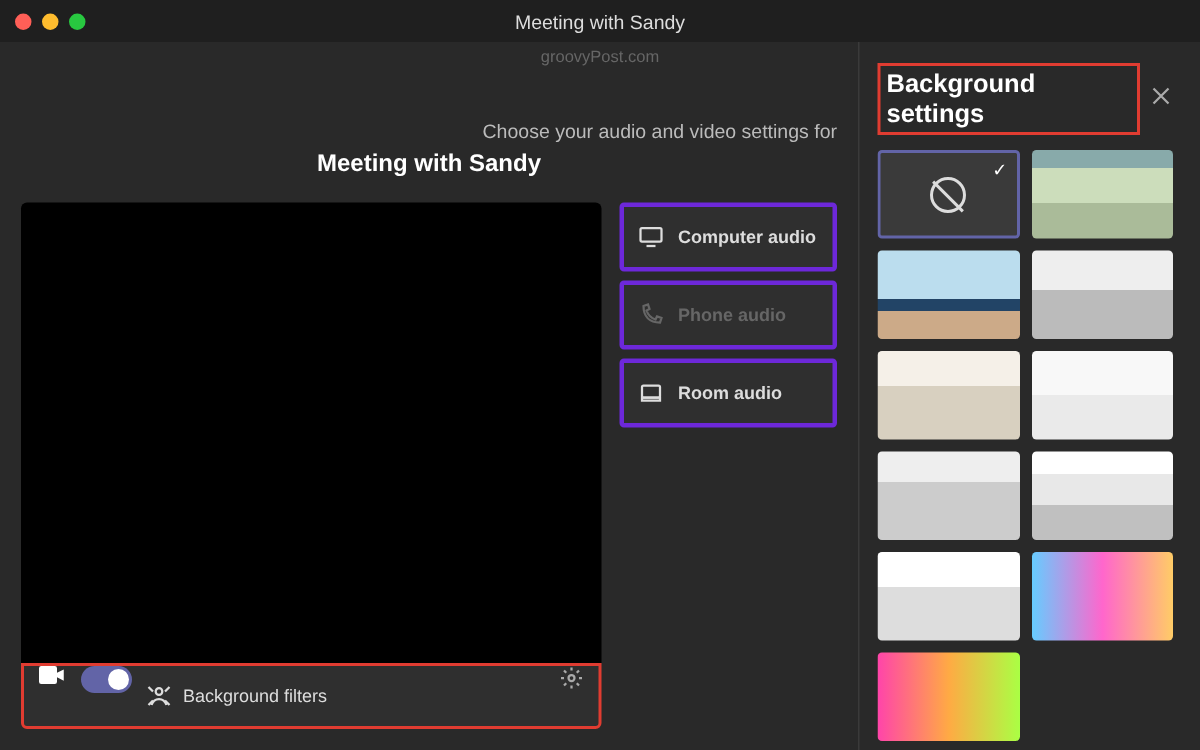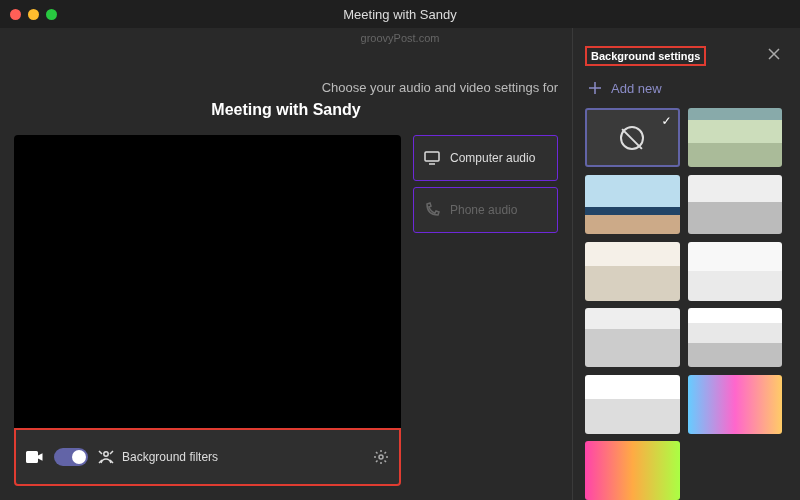--- a/index.html
+++ b/index.html
@@ -79,49 +79,49 @@
   flex: 1;
   display: flex;
   flex-direction: column;
 }
 .video-preview {
   flex: 1;
   background: #000;
   border-radius: 4px 4px 0 0;
 }
 .controls-bar {
-  height: 58px;
+  height: 44px;
   background: #2f2f2f;
   border-radius: 0 0 4px 4px;
   display: flex;
-  align-items: center;
   padding: 0 10px;
   gap: 10px;
   position: relative;
 }
 .highlight-red {
   border: 2px solid #e03c31;
 }
 .audio-col {
   width: 145px;
   display: flex;
   flex-direction: column;
 }
 .audio-opt {
   height: 46px;
   background: #2f2f2f;
-  border: 1px solid #6d28d9;
+  border: 3px solid #6d28d9;
   border-radius: 3px;
   display: flex;
   align-items: center;
   gap: 10px;
   padding: 0 10px;
   font-size: 12px;
   margin-bottom: 6px;
   color: #ddd;
+  font-weight: bold;
 }
 .audio-opt.disabled { color: #666; }
 .audio-opt.selected { background: #3d3d3d; }
 .audio-tip {
   margin-top: auto;
   font-size: 11px;
   color: #999;
   text-align: center;
   padding: 12px 6px;
 }
@@ -139,21 +139,21 @@
 .bg-filters-btn {
   display: flex; align-items: center; gap: 8px;
   font-size: 12px; color: #ddd;
 }
 .gear {
   margin-left: auto; width: 16px; height: 16px;
   display: flex; align-items: center; justify-content: center;
   color: #aaa;
 }
 .panel-title {
-  font-size: 11px; font-weight: 700; color: #fff;
+  font-size: 17px; font-weight: 700; color: #fff;
   padding: 2px 4px; display: inline-block;
 }
 .panel-header {
   display: flex; align-items: center; justify-content: space-between;
   margin-bottom: 10px;
 }
 .close-x { color: #aaa; font-size: 16px; padding: 4px 6px; }
 .add-new {
   display: flex; align-items: center; gap: 8px;
   color: #8b8cc7; font-size: 13px; margin-bottom: 12px;
@@ -262,38 +262,39 @@
               <path d="M5 14h6"></path>
             </svg>
           <span>Computer audio</span>
         </div>
         <div class="audio-opt disabled">
           <svg class="icon-svg" viewBox="0 0 16 16">
               <path d="M3 2c0 7 4 11 11 11l1-3-3-1-1 2c-3-1-5-3-6-6l2-1-1-3-3 1z"></path>
             </svg>
           <span>Phone audio</span>
         </div>
+        <div class="audio-opt">
+          <svg class="icon-svg" viewBox="0 0 16 16">
+              <rect x="2" y="3" width="12" height="8" rx="1"></rect>
+              <path d="M2 11h12v2H2z"></path>
+            </svg>
+          <span>Room audio</span>
+        </div>
       </div>
     </div>
   </div>
 
   <div class="right-panel">
     <div class="panel-header">
       <span class="panel-title highlight-red">Background settings</span>
       <span class="close-x">
         <svg class="icon-svg" viewBox="0 0 16 16">
             <path d="M3 3l10 10M13 3L3 13"></path>
           </svg>
       </span>
-    </div>
-    <div class="add-new">
-      <svg class="icon-svg" viewBox="0 0 16 16">
-          <path d="M8 2v12M2 8h12"></path>
-        </svg>
-      <span>Add new</span>
     </div>
 
     <div class="thumb-grid">
       <div class="thumb selected">
         <div class="none-circle"></div>
         <span class="check">✓</span>
       </div>
       <div class="thumb room1"></div>
       <div class="thumb room2"></div>
       <div class="thumb room3"></div>

